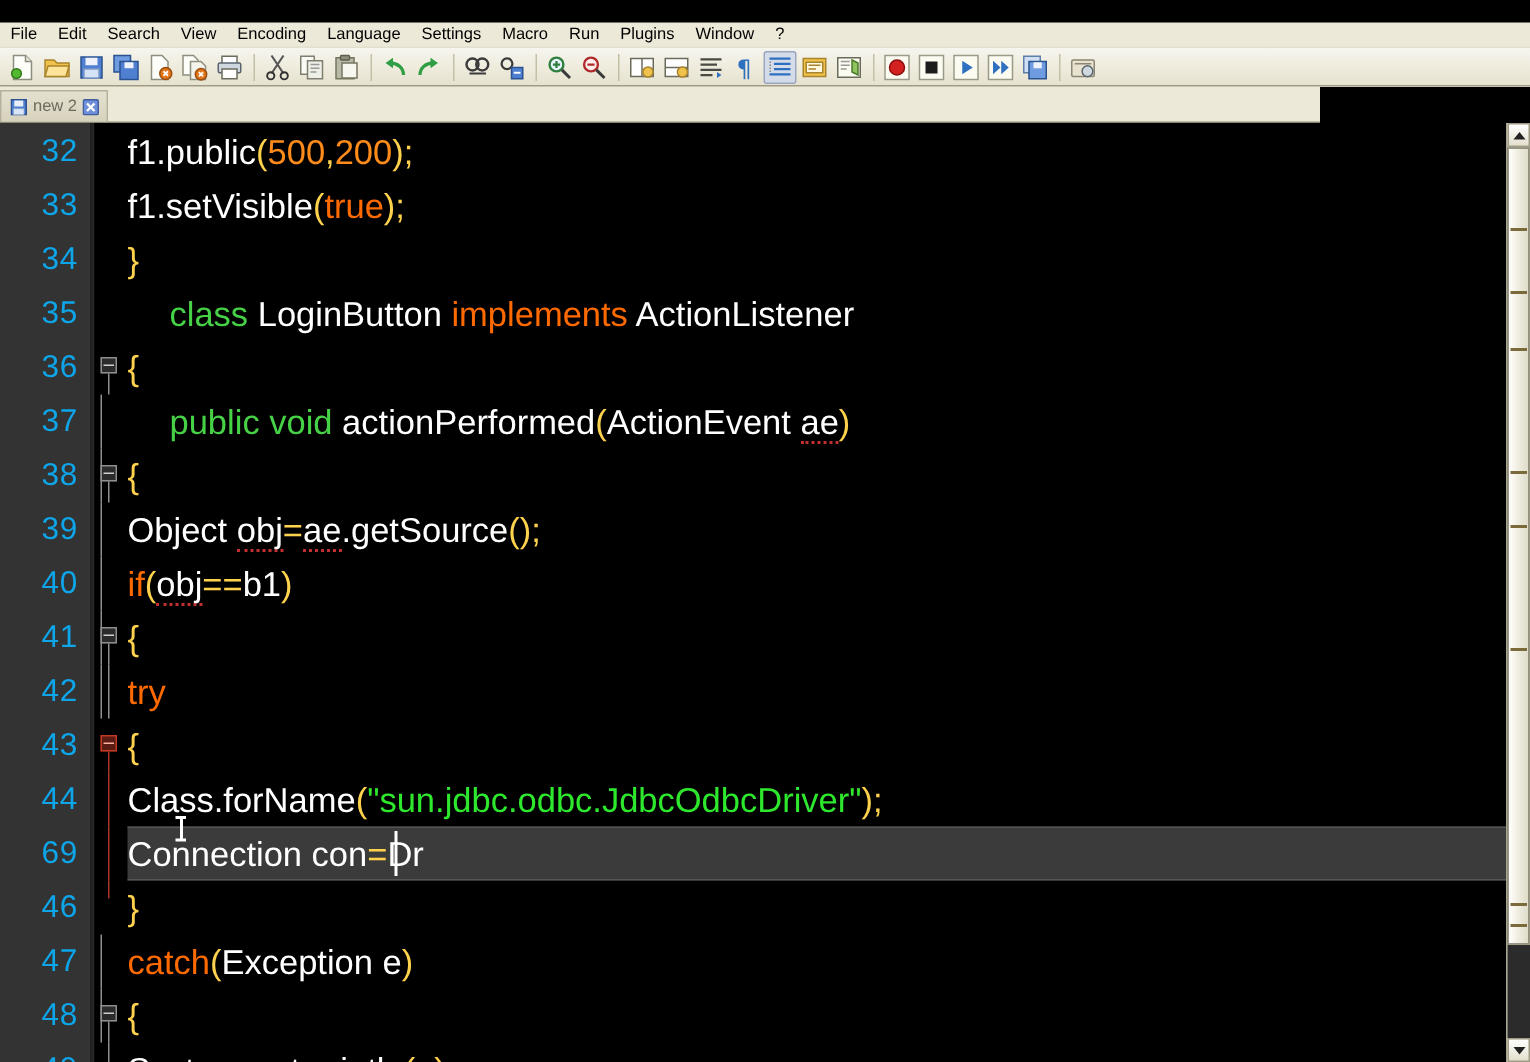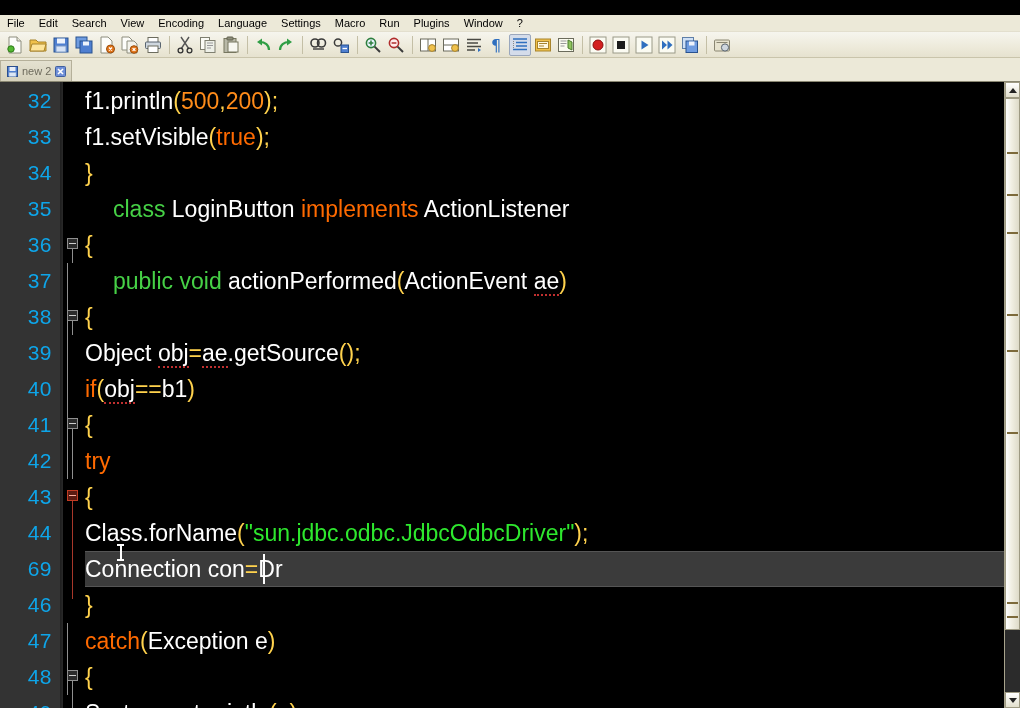--- a/index.html
+++ b/index.html
@@ -59,21 +59,21 @@
     width: 22px; height: 22px; margin-right: 1px; flex: none;
     display: flex; align-items: center; justify-content: center;
     border: 1px solid transparent; border-radius: 2px;
   }
   .tbtn.pressed { border-color: #9aa7bd; background: #d4dcea; }
   .tsep { width: 1px; height: 18px; background: #c4bfa6; margin: 0 4px; flex: none; }
   .tbtn svg { display: block; }
 
   
   .tabbar {
-    position: absolute; left: 0; top: 58px; width: 1020px; height: 24px;
+    position: absolute; left: 0; top: 58px; width: 880px; height: 24px;
     background: #ece9d8; display: flex; align-items: flex-end;
     border-bottom: 1px solid #8a8772;
   }
   .tab {
     height: 21px; display: flex; align-items: center; gap: 4px;
     padding: 0 5px 0 6px; font-size: 11px; position: relative;
     border: 1px solid #b5b09a; border-bottom: none;
     background: linear-gradient(to bottom,#e4e1d0,#d6d2bd);
     color: #6d6a5c; margin-right: 1px;
   }
@@ -474,21 +474,21 @@
         <div class="foldline" style="left: 4px; top: 253px; height: 36px;"></div>
         <div class="foldline" style="left: 4px; top: 289px; height: 36px;"></div>
         <div class="foldline" style="left: 4px; top: 325px; height: 36px;"></div>
         <div class="foldline" style="left: 4px; top: 361px; height: 36px;"></div>
         <div class="foldline" style="left: 4px; top: 541px; height: 36px;"></div>
         <div class="foldline" style="left: 4px; top: 577px; height: 36px;"></div>
       </div>
     <div id="code-rows">
         <div class="row" style="top: 1px;">
           <div class="lnum">32</div>
-          <div class="ctext"><span class="k-plain">f1.println</span><span class="k-op">(</span><span class="k-num">500</span><span class="k-op">,</span><span class="k-num">200</span><span class="k-op">)</span><span class="k-op">;</span></div>
+          <div class="ctext"><span class="k-plain">f1.public</span><span class="k-op">(</span><span class="k-num">500</span><span class="k-op">,</span><span class="k-num">200</span><span class="k-op">)</span><span class="k-op">;</span></div>
         </div>
         <div class="row" style="top: 37px;">
           <div class="lnum">33</div>
           <div class="ctext"><span class="k-plain">f1.setVisible</span><span class="k-op">(</span><span class="k-orange">true</span><span class="k-op">)</span><span class="k-op">;</span></div>
         </div>
         <div class="row" style="top: 73px;">
           <div class="lnum">34</div>
           <div class="ctext"><span class="k-op">}</span></div>
         </div>
         <div class="row" style="top: 109px;">

